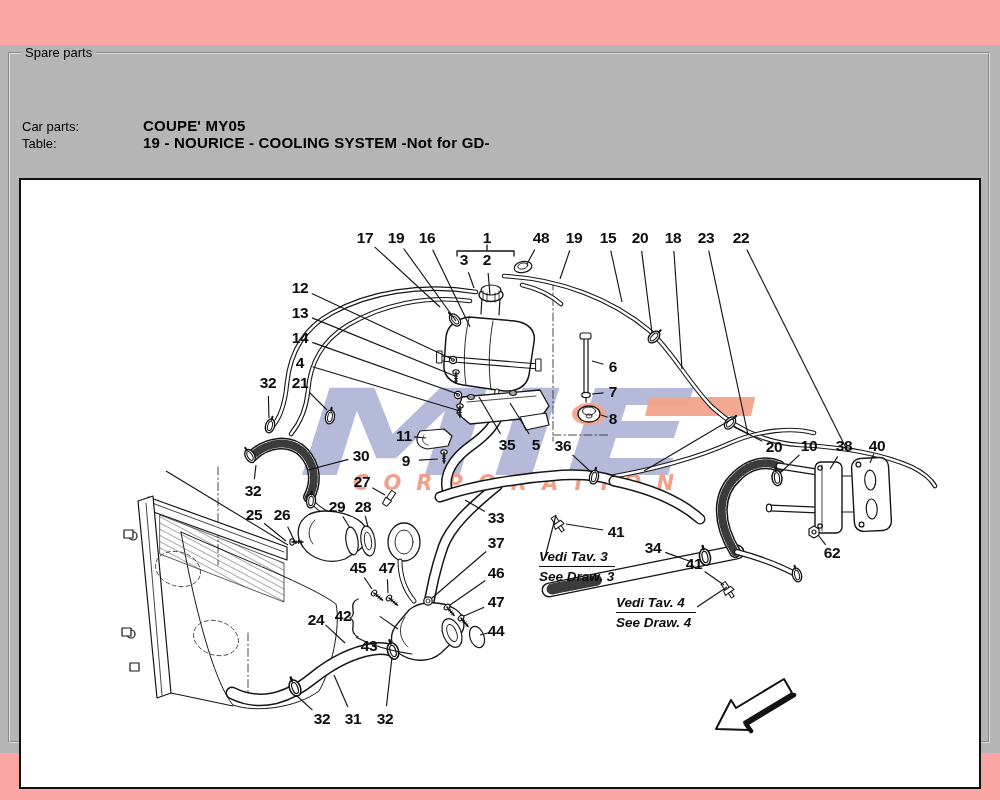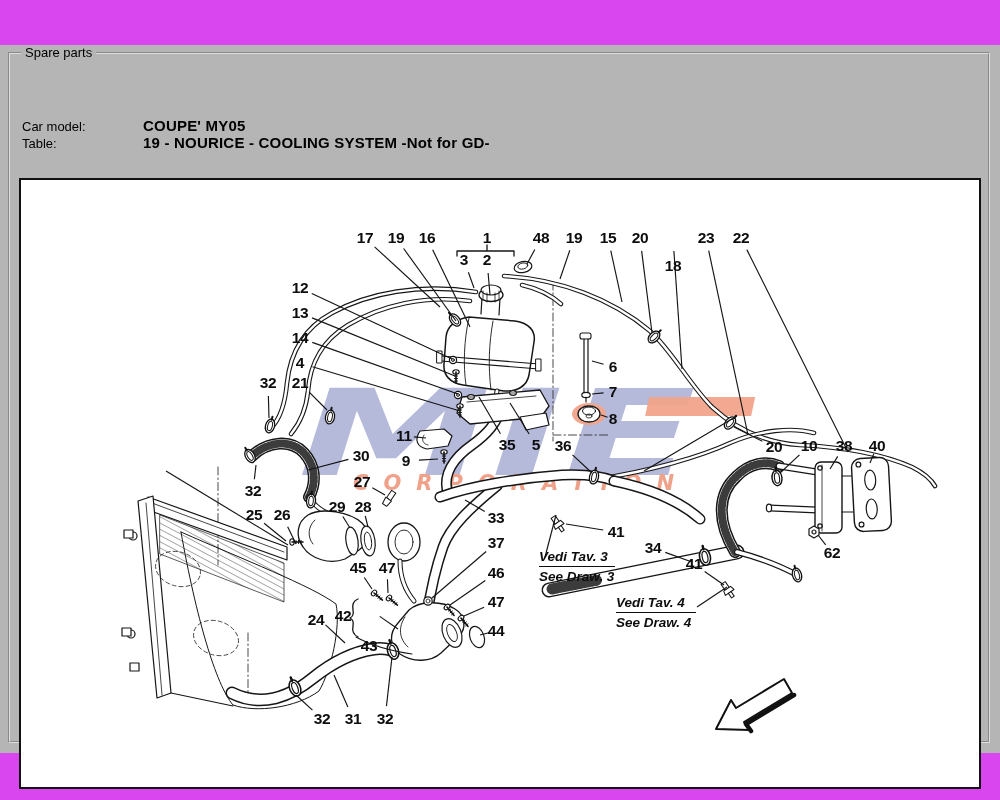--- a/index.html
+++ b/index.html
@@ -1,16 +1,16 @@
 <!DOCTYPE html>
 <html><head>
 <meta charset="utf-8">
 <style>
   html,body{margin:0;padding:0;background:#fff;}
-  .screen{position:relative;width:1000px;height:800px;background:#d946ef;overflow:hidden;
+  .screen{position:relative;width:1000px;height:800px;background:#fca5a5;overflow:hidden;
           font-family:"Liberation Sans",sans-serif;}
   .gray-panel{position:absolute;left:0;top:45px;width:1000px;height:708px;background:#b5b5b5;}
   fieldset.frame{position:absolute;left:8px;top:0;width:978px;height:694px;margin:0;padding:0;
           border:2px groove #dedede;background:transparent;}
   fieldset.frame legend{font-size:13px;color:#000;margin-left:11px;padding:0 4px;}
   .hdr-label{position:absolute;font-size:13px;color:#000;}
   .hdr-value{position:absolute;font-size:15px;font-weight:bold;color:#000;letter-spacing:.2px;white-space:nowrap;}
   #lbl-car{left:22px;top:74px;}
   #lbl-table{left:22px;top:91px;}
   #val-car{left:143px;top:72px;}
@@ -35,21 +35,21 @@
 </style>
 </head>
 <body>
 
 <div class="screen">
 
   <div class="gray-panel">
     <fieldset class="frame">
       <legend>Spare parts</legend>
     </fieldset>
-    <div class="hdr-label" id="lbl-car">Car model:</div>
+    <div class="hdr-label" id="lbl-car">Car parts:</div>
     <div class="hdr-value" id="val-car">COUPE' MY05</div>
     <div class="hdr-label" id="lbl-table">Table:</div>
     <div class="hdr-value" id="val-table">19 - NOURICE - COOLING SYSTEM -Not for GD-</div>
 
     <div class="diagram">
       <svg class="art" width="958" height="607" viewBox="21 135 958 607" xmlns="http://www.w3.org/2000/svg">
         <defs>
           <pattern id="hx" width="5.5" height="5.5" patternUnits="userSpaceOnUse" patternTransform="rotate(28)">
             <line x1="0" y1="0" x2="5.5" y2="0" stroke="#2c2c2c" stroke-width="0.8"></line>
           </pattern>
@@ -382,21 +382,21 @@
 
       <div class="overlay" id="overlay">
           <div class="callout" style="left: 344px; top: 58px;">17</div>
           <div class="callout" style="left: 375px; top: 58px;">19</div>
           <div class="callout" style="left: 406px; top: 58px;">16</div>
           <div class="callout" style="left: 466px; top: 58px;">1</div>
           <div class="callout" style="left: 520px; top: 58px;">48</div>
           <div class="callout" style="left: 553px; top: 58px;">19</div>
           <div class="callout" style="left: 587px; top: 58px;">15</div>
           <div class="callout" style="left: 619px; top: 58px;">20</div>
-          <div class="callout" style="left: 652px; top: 58px; margin-top: 28px;">18</div>
+          <div class="callout" style="left: 652px; top: 58px;">18</div>
           <div class="callout" style="left: 685px; top: 58px;">23</div>
           <div class="callout" style="left: 720px; top: 58px;">22</div>
           <div class="callout" style="left: 443px; top: 80px;">3</div>
           <div class="callout" style="left: 466px; top: 80px;">2</div>
           <div class="callout" style="left: 279px; top: 108px;">12</div>
           <div class="callout" style="left: 279px; top: 133px;">13</div>
           <div class="callout" style="left: 279px; top: 158px;">14</div>
           <div class="callout" style="left: 279px; top: 183px;">4</div>
           <div class="callout" style="left: 247px; top: 203px;">32</div>
           <div class="callout" style="left: 279px; top: 203px;">21</div>

